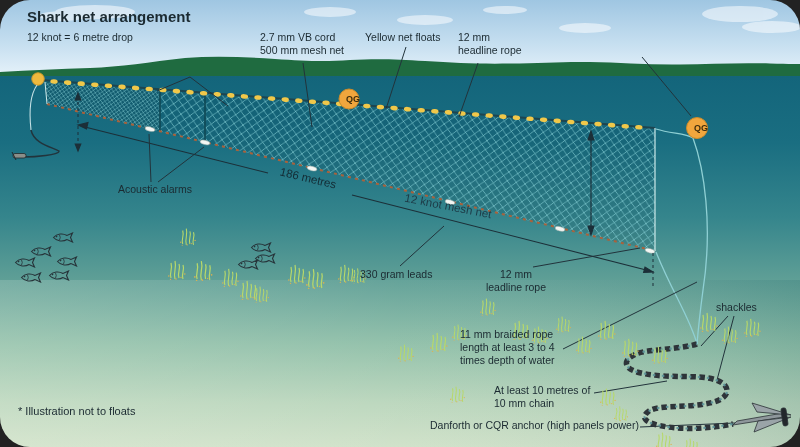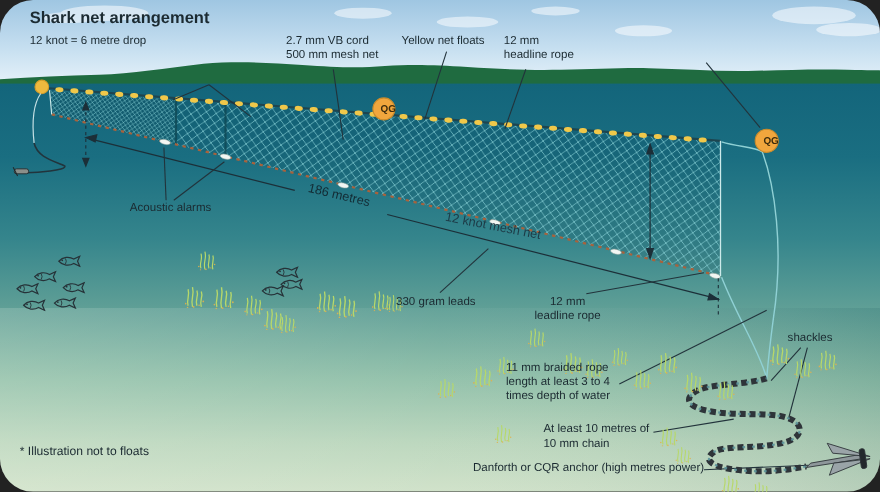--- a/index.html
+++ b/index.html
@@ -280,17 +280,17 @@
 <div class="lbl ctr rot" style="left:392px;top:200px;width:112px;font-size:11.5px;transform:rotate(11deg);color:#1d3a46">12 knot mesh net</div>
 <div class="lbl" style="left:360px;top:268px">330 gram leads</div>
 <div class="lbl ctr" style="left:480px;top:268px;width:72px">12 mm
 leadline rope</div>
 <div class="lbl" style="left:460px;top:328px">11 mm braided rope
 length at least 3 to 4
 times depth of water</div>
 <div class="lbl" style="left:716px;top:301px">shackles</div>
 <div class="lbl rgt" style="left:494px;top:384px;width:100px">At least 10 metres of
 10 mm chain</div>
-<div class="lbl" style="left:430px;top:419px">Danforth or CQR anchor (high metres power)</div>
+<div class="lbl" style="left:430px;top:419px">Danforth or CQR anchor (high panels power)</div>
 <div class="lbl foot" style="left:18px;top:404px">* Illustration not to floats</div>
 <div class="lbl qg" style="left:338px;top:93px">QG</div>
 <div class="lbl qg" style="left:686px;top:122px">QG</div>
 </div>
 
 </body></html>

